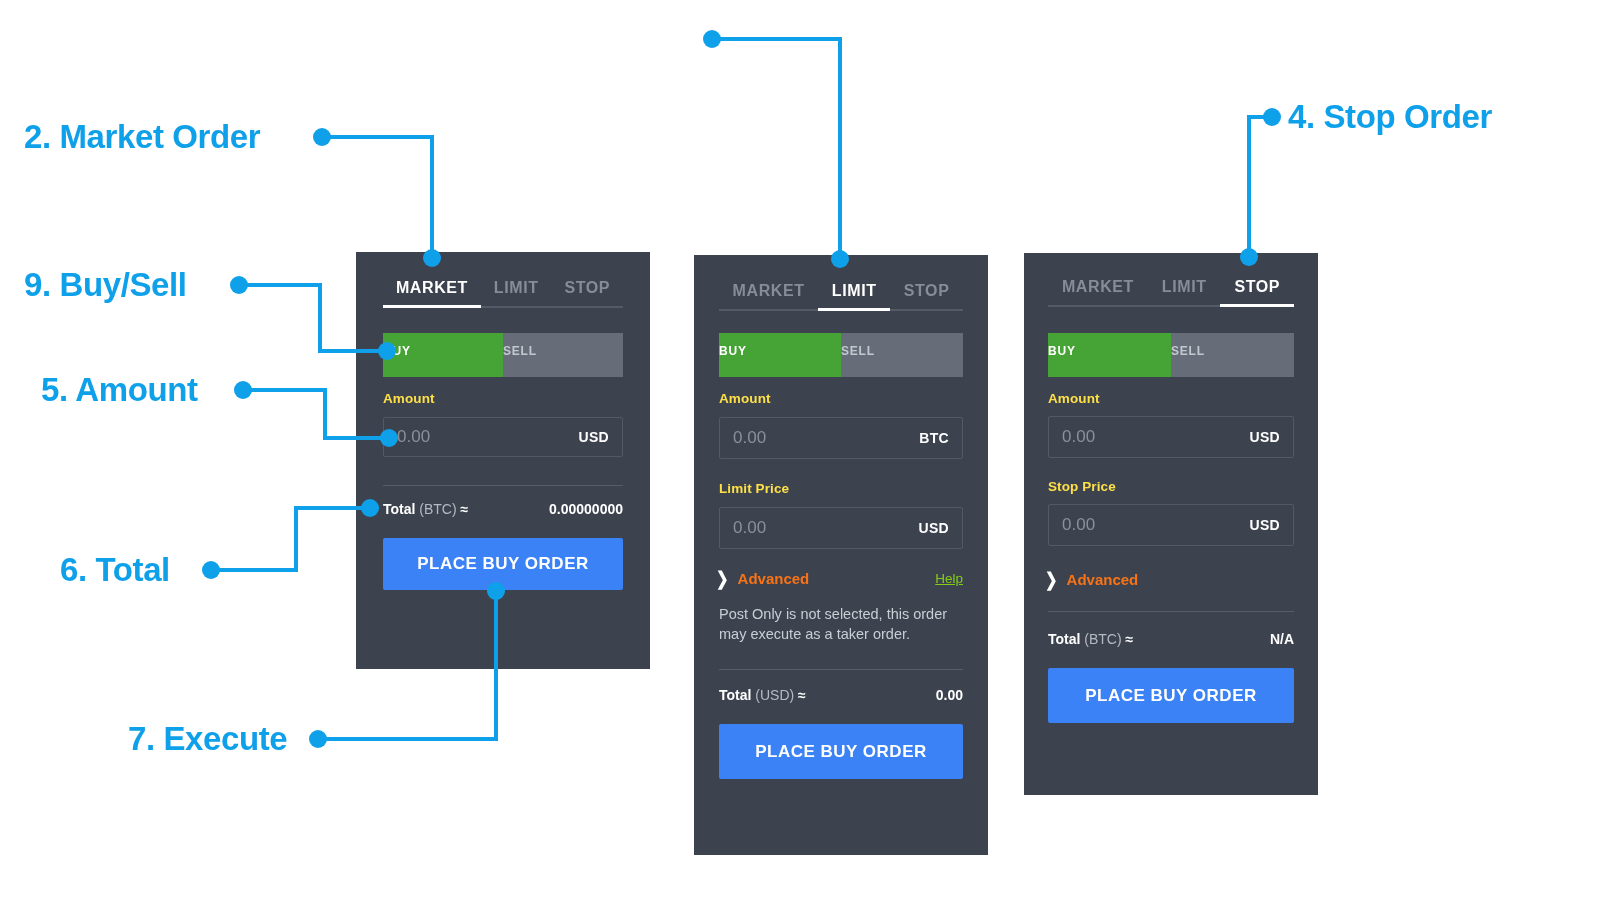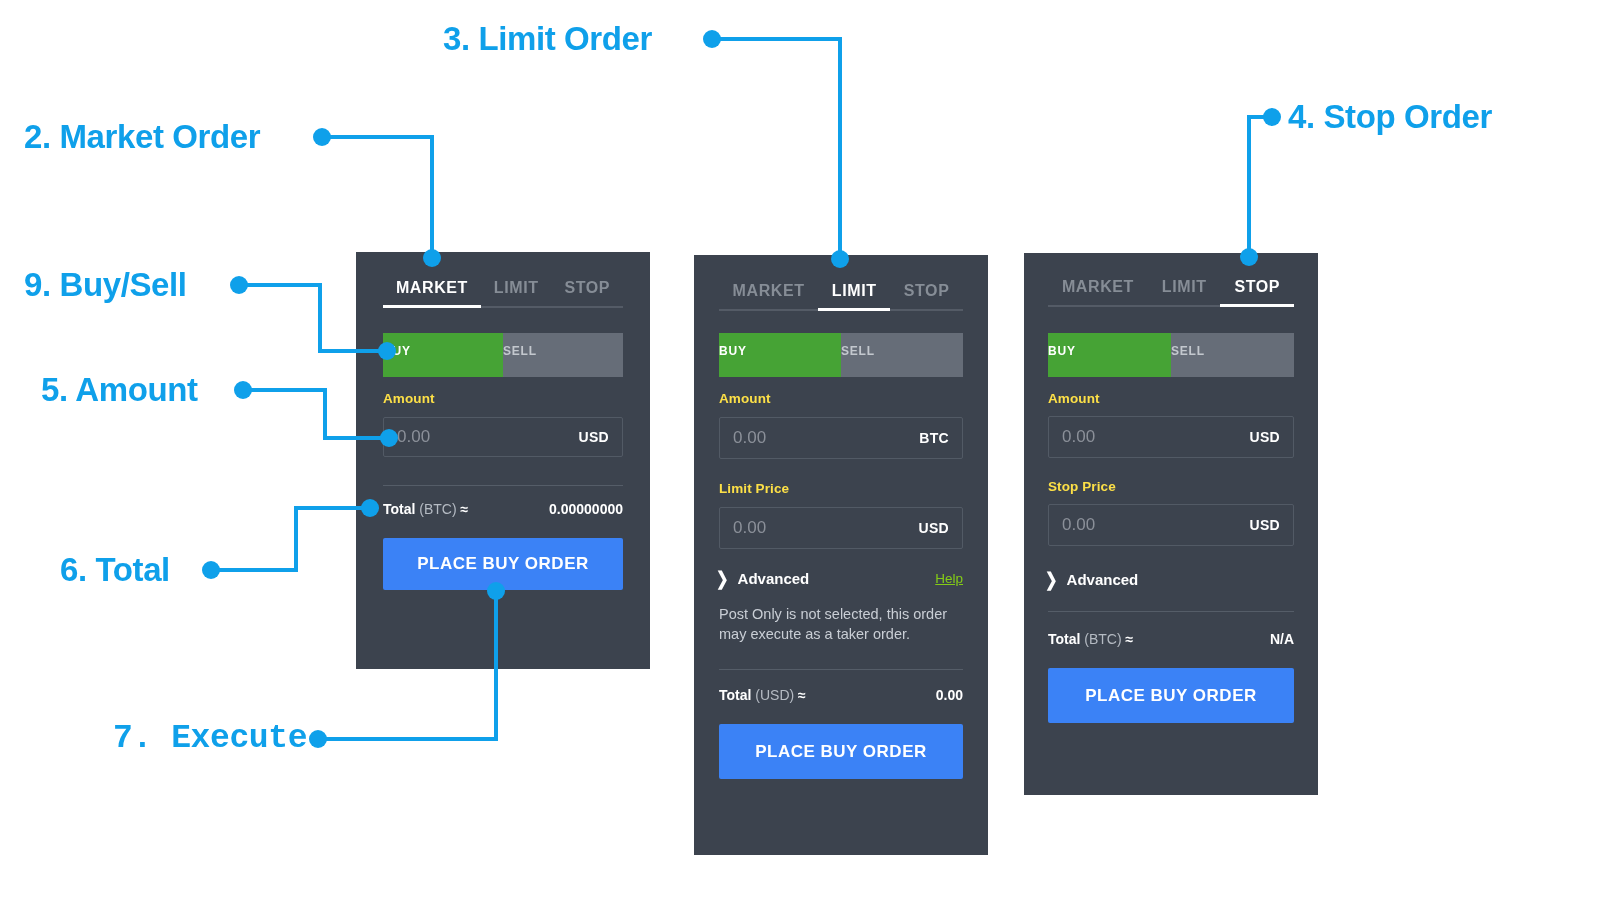--- a/index.html
+++ b/index.html
@@ -90,21 +90,21 @@
     padding:0 13px;
   }
   .input-ph{font-size:17px;color:#8b9099;}
   .input-unit{font-size:14px;font-weight:bold;color:#ffffff;letter-spacing:0.3px;}
 
   .hrule{position:absolute;height:1px;background:#555d68;}
 
   .adv-row{position:absolute;display:flex;align-items:center;justify-content:space-between;}
   .adv-left{display:flex;align-items:center;gap:9px;}
   .chev{display:inline-block;color:#ffffff;font-size:15px;font-weight:bold;line-height:1;transform:scaleY(1.25);}
-  .adv-txt{font-size:15px;font-weight:bold;color:#ffffff;}
+  .adv-txt{font-size:15px;font-weight:bold;color:#f97316;}
   .help-link{font-size:13.5px;color:#84cc16;text-decoration:underline;}
 
   .note{
     position:absolute;
     font-size:14.5px;
     line-height:1.35;
     color:#c9ced5;
   }
 
   .total-row{position:absolute;display:flex;align-items:baseline;justify-content:space-between;}
@@ -289,20 +289,19 @@
         <circle cx="389" cy="438" r="9"></circle>
         <circle cx="211" cy="570" r="9"></circle>
         <circle cx="370" cy="508" r="9"></circle>
         <circle cx="318" cy="739" r="9"></circle>
         <circle cx="496" cy="591" r="9"></circle>
       </g>
     </svg>
 
     <div class="anno-label" style="left:24px;top:268px;">9. Buy/Sell</div>
     <div class="anno-label" style="left:24px;top:120px;">2. Market Order</div>
-    <div class="anno-label" style="left:443px;top:22px;">3. Limit Order</div>
     <div class="anno-label" style="left:1288px;top:100px;">4. Stop Order</div>
     <div class="anno-label" style="left:41px;top:373px;">5. Amount</div>
     <div class="anno-label" style="left:60px;top:553px;">6. Total</div>
-    <div class="anno-label" style="left:113px;top:722px;font-family:Liberation Mono, monospace;">7. Execute</div>
+    <div class="anno-label" style="left:128px;top:722px;">7. Execute</div>
   </div>
 
 </div>
 
 </body></html>

